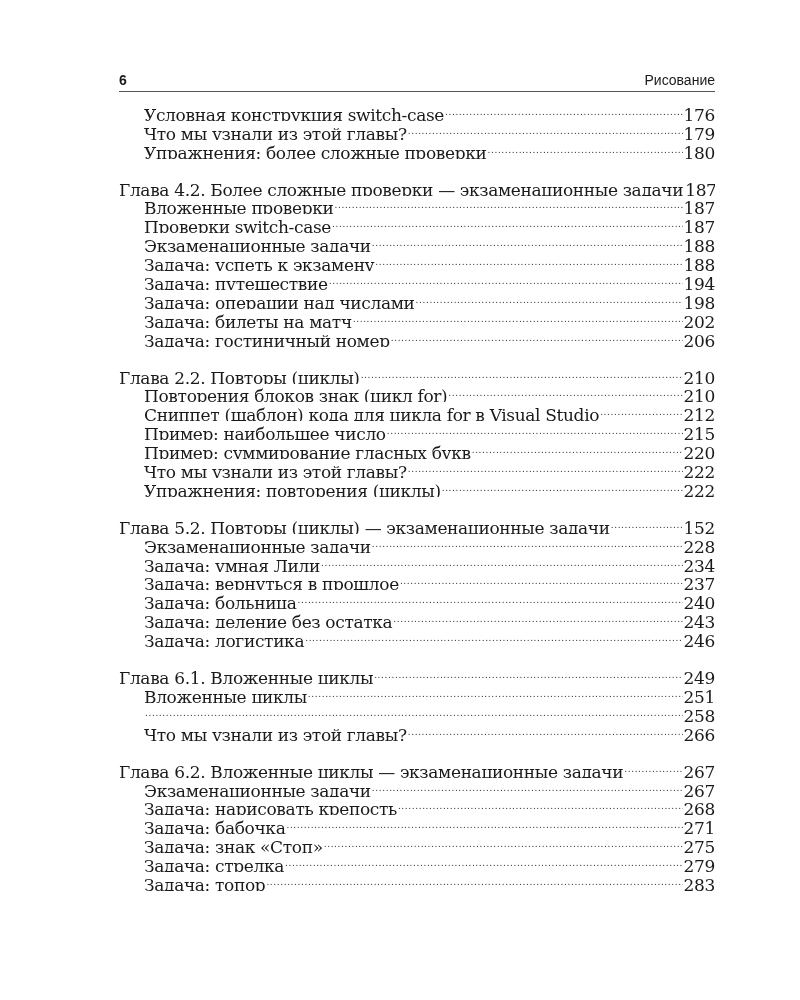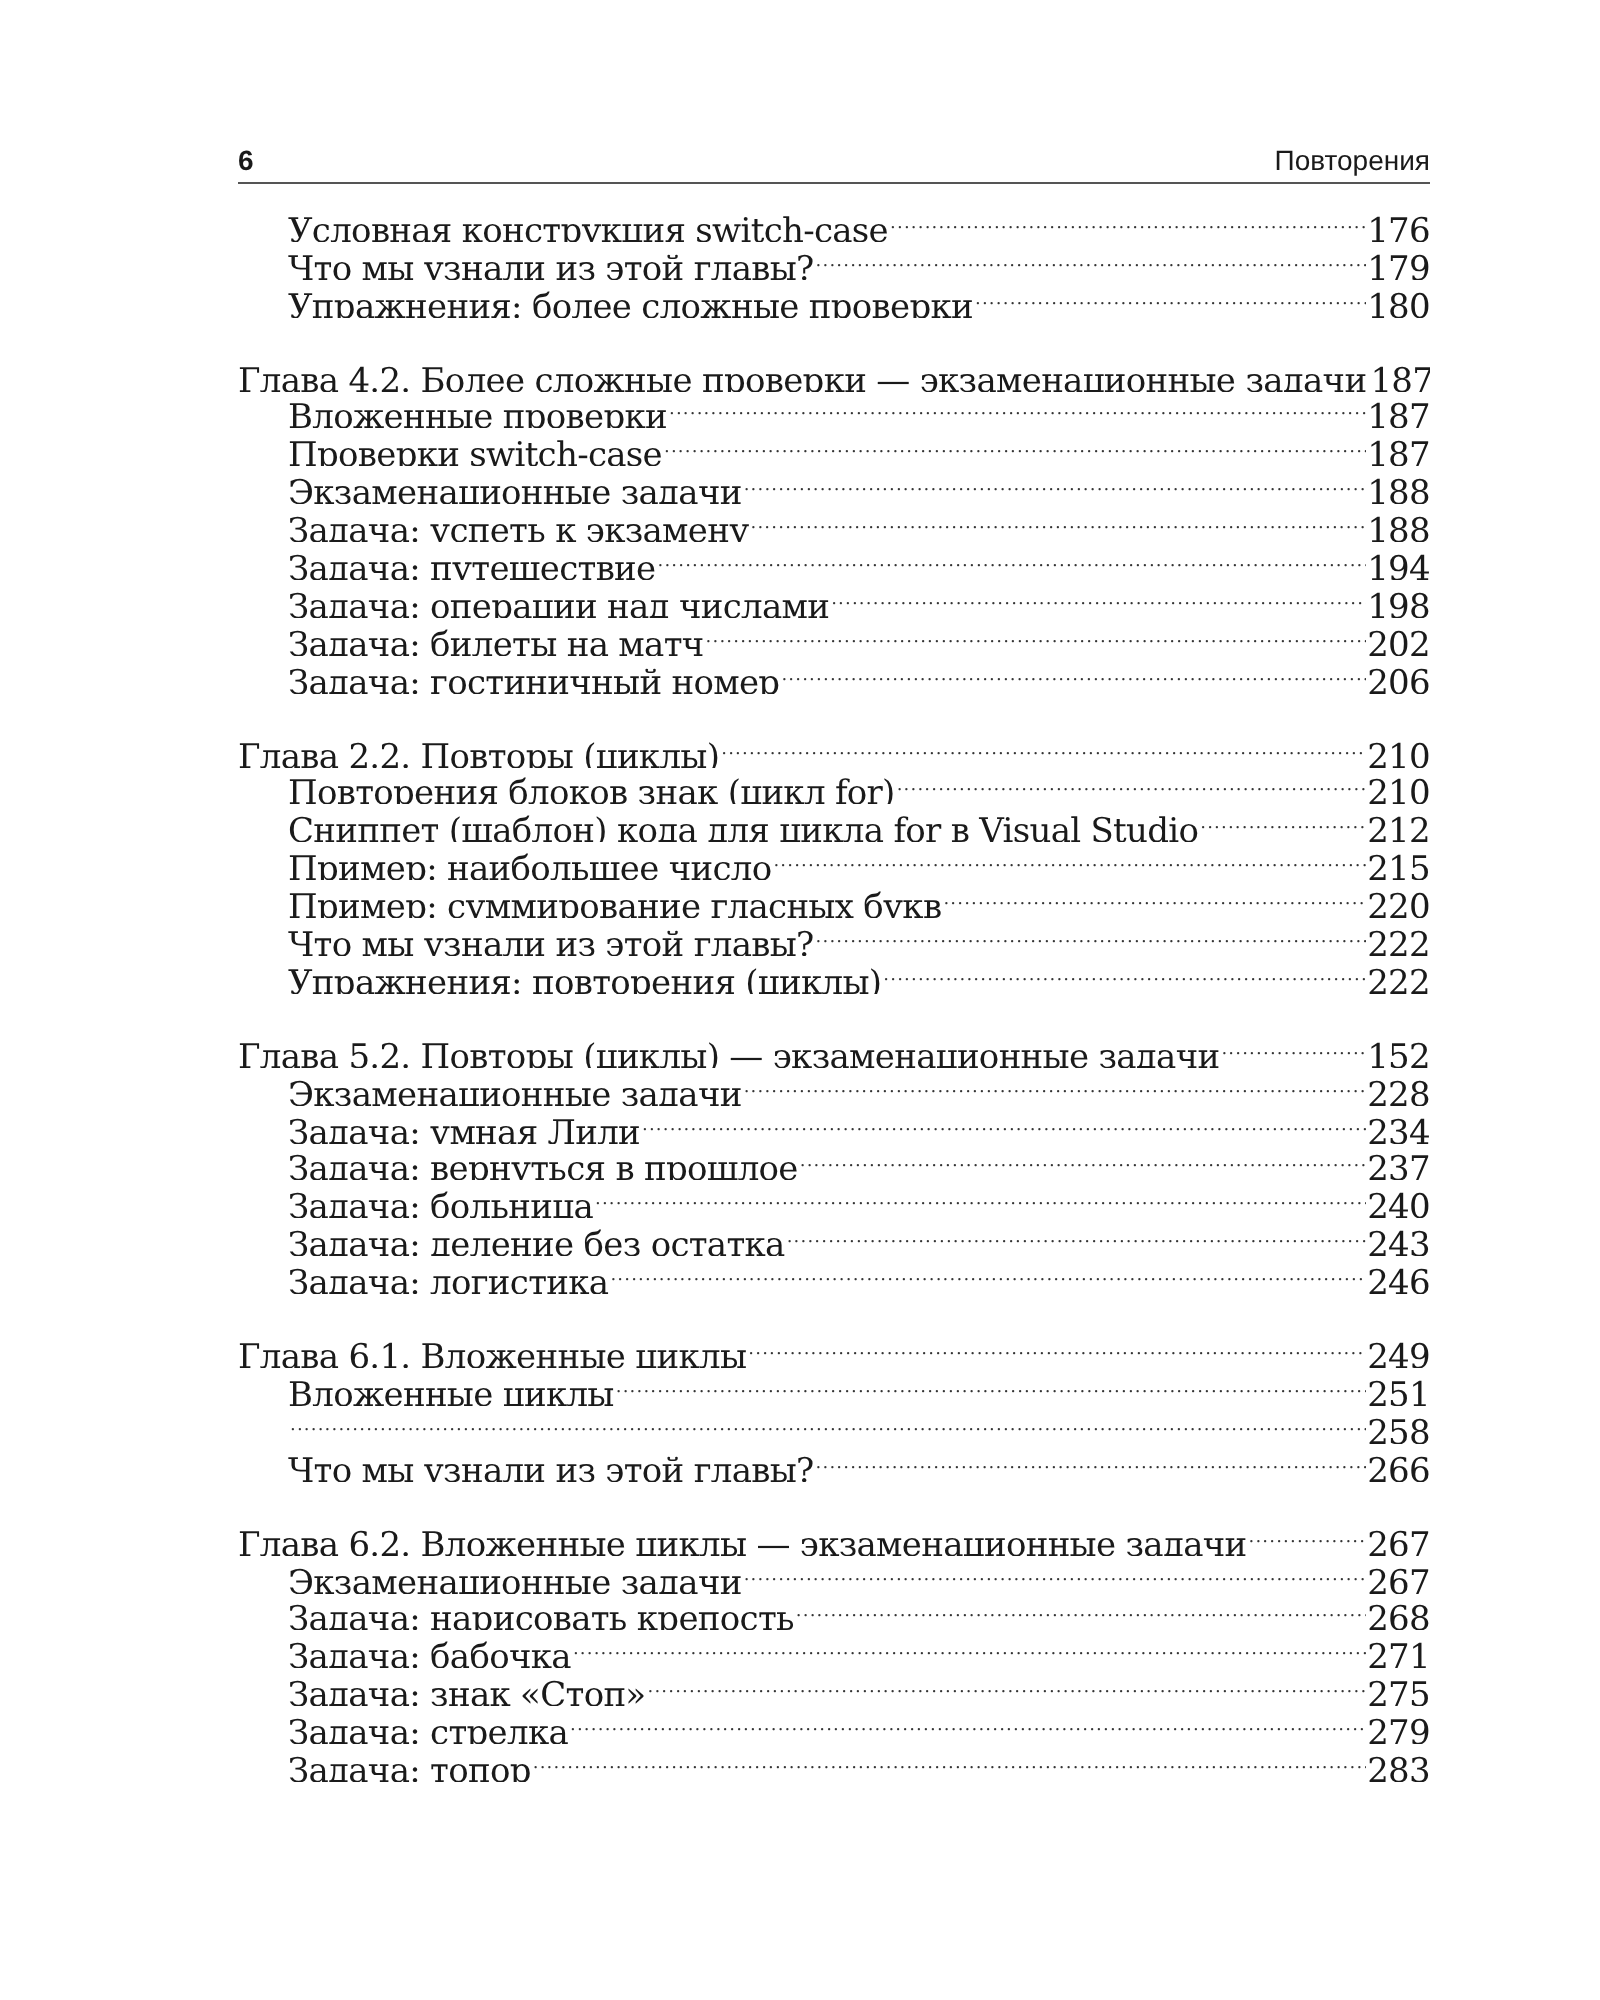--- a/index.html
+++ b/index.html
@@ -98,21 +98,21 @@
       flex: 0 0 auto;
       text-align: left;
     }
   </style>
 </head>
 <body>
 
 <div class="page">
   <div class="running-header">
     <span class="page-number">6</span>
-    <span class="header-title">Повторения</span>
+    <span class="header-title">Рисование</span>
   </div>
   <div class="header-rule"></div>
 
   <div class="toc" id="toc">
       <div class="toc-group first">
         <div class="toc-entry sub">
           <span class="toc-title">Условная конструкция switch-case</span>
           <span class="toc-dots"></span>
           <span class="toc-page">176</span>
         </div>

